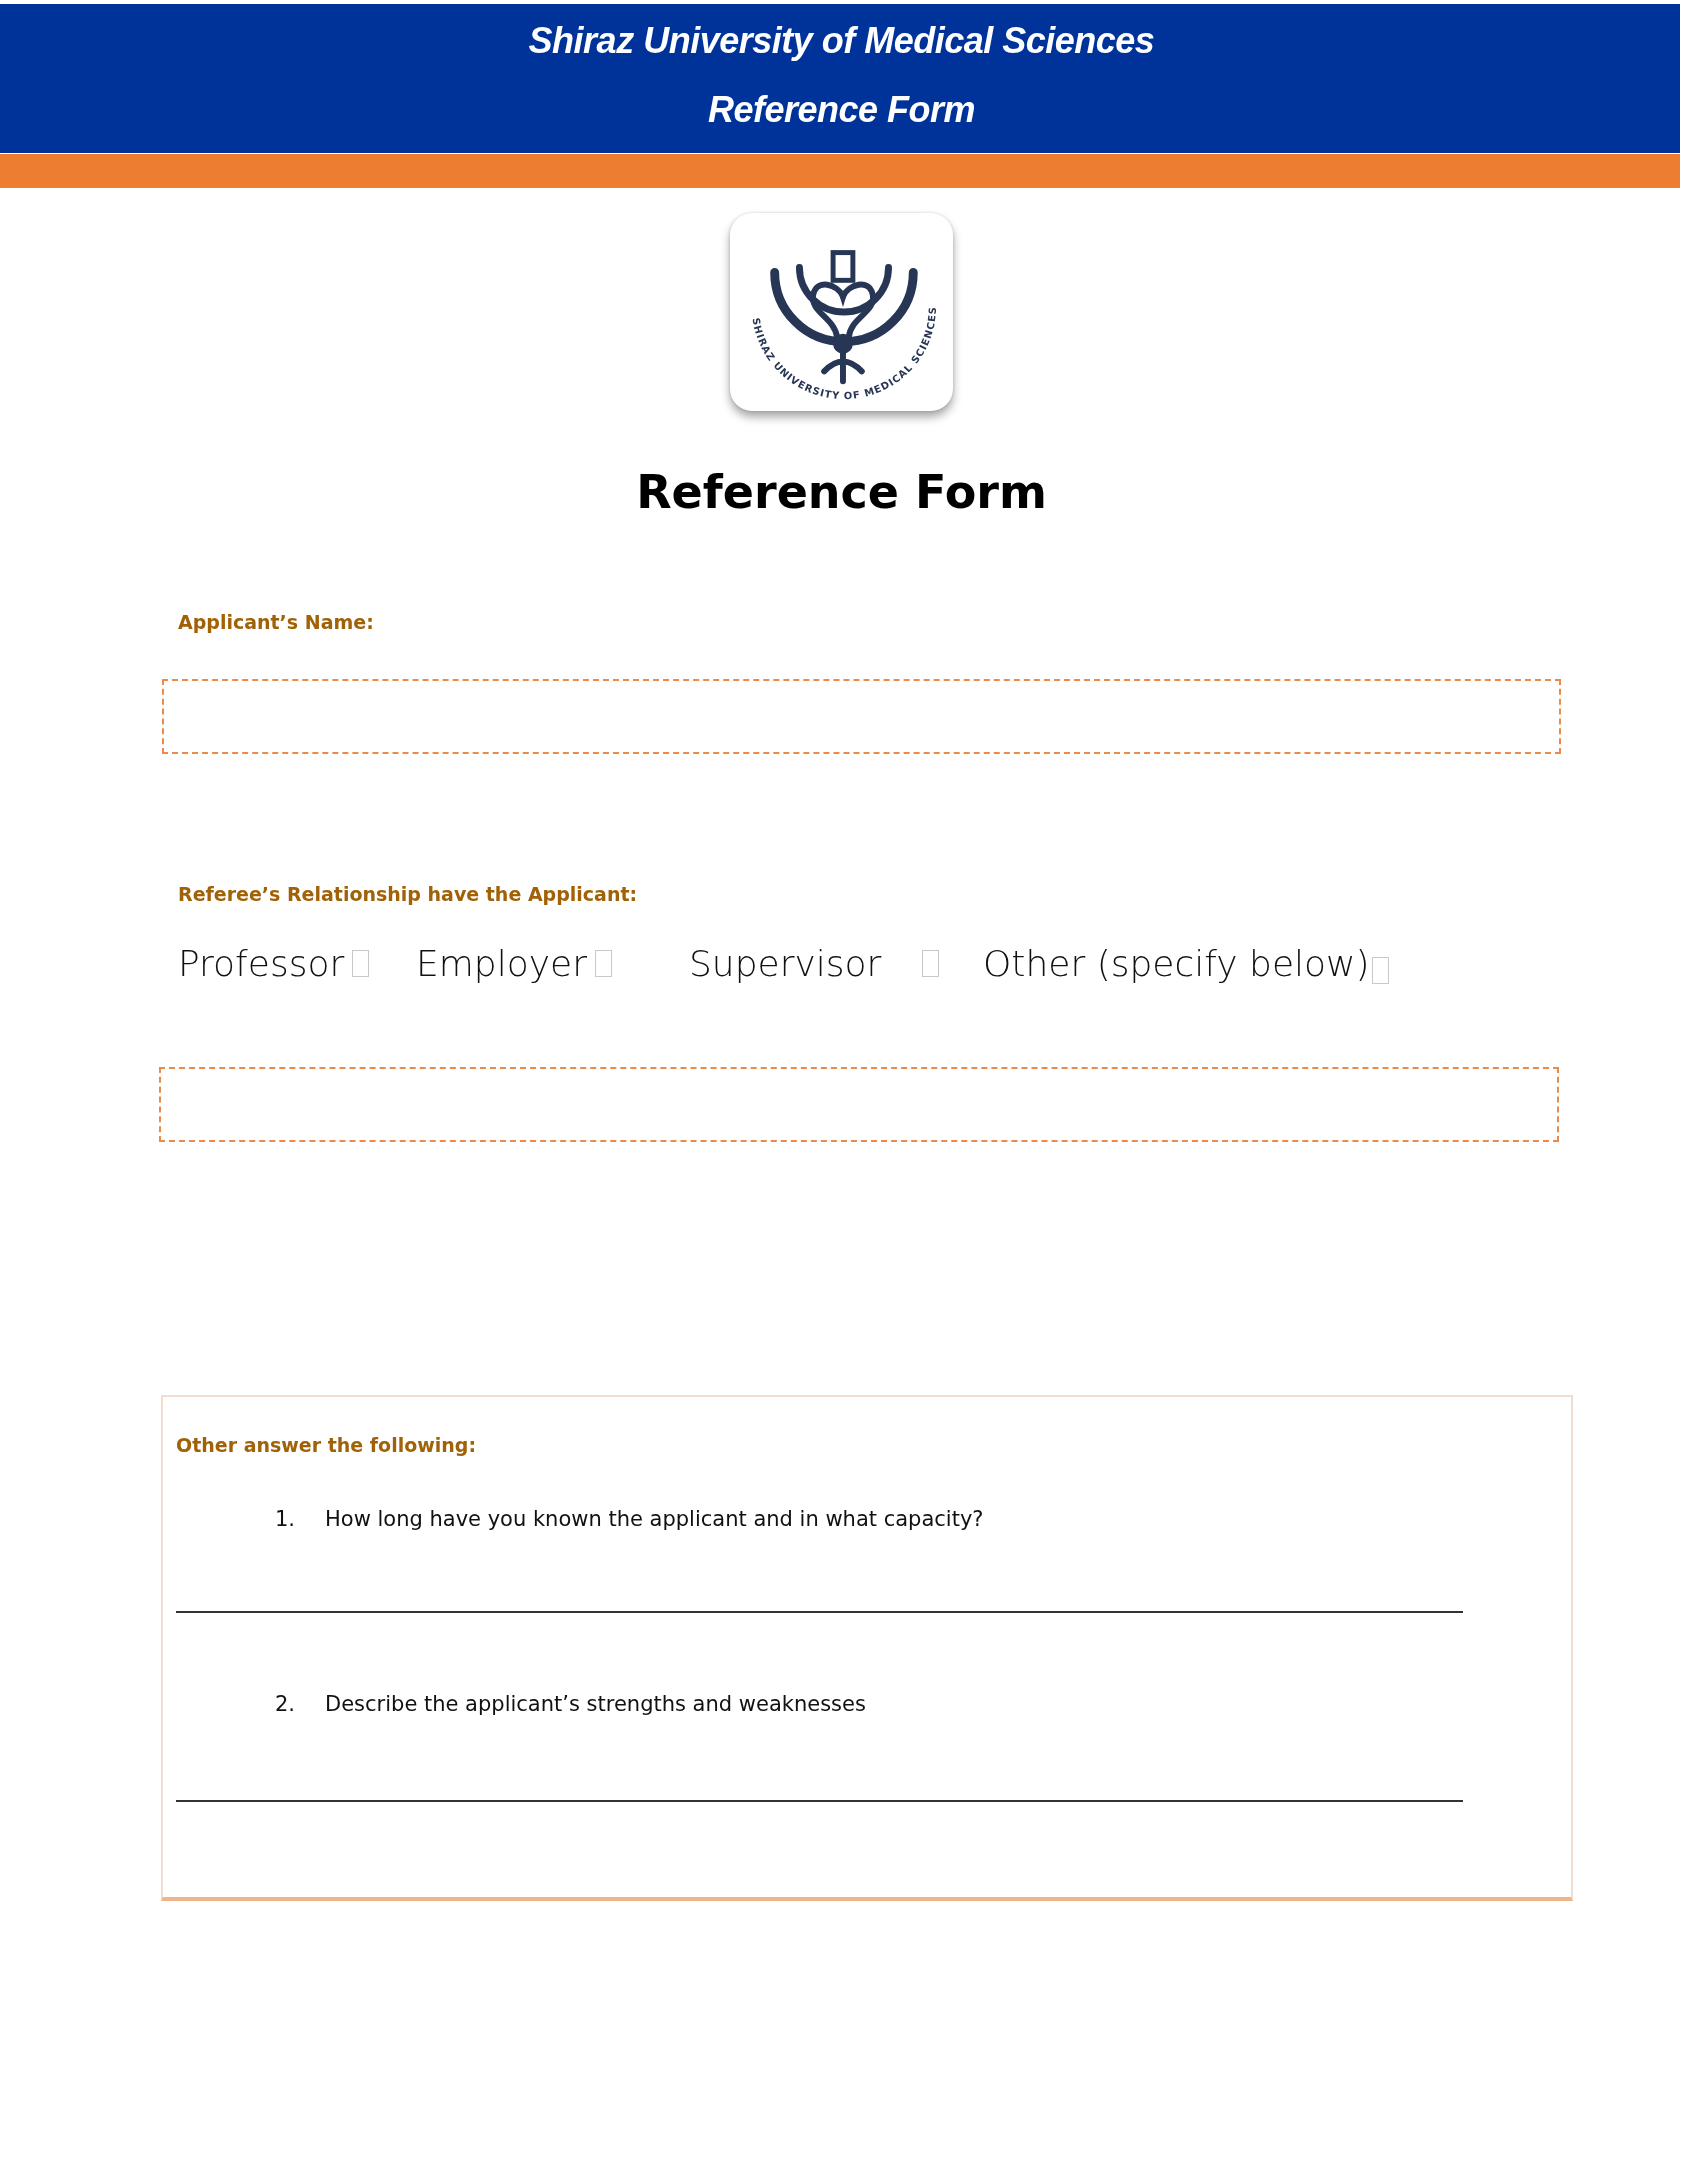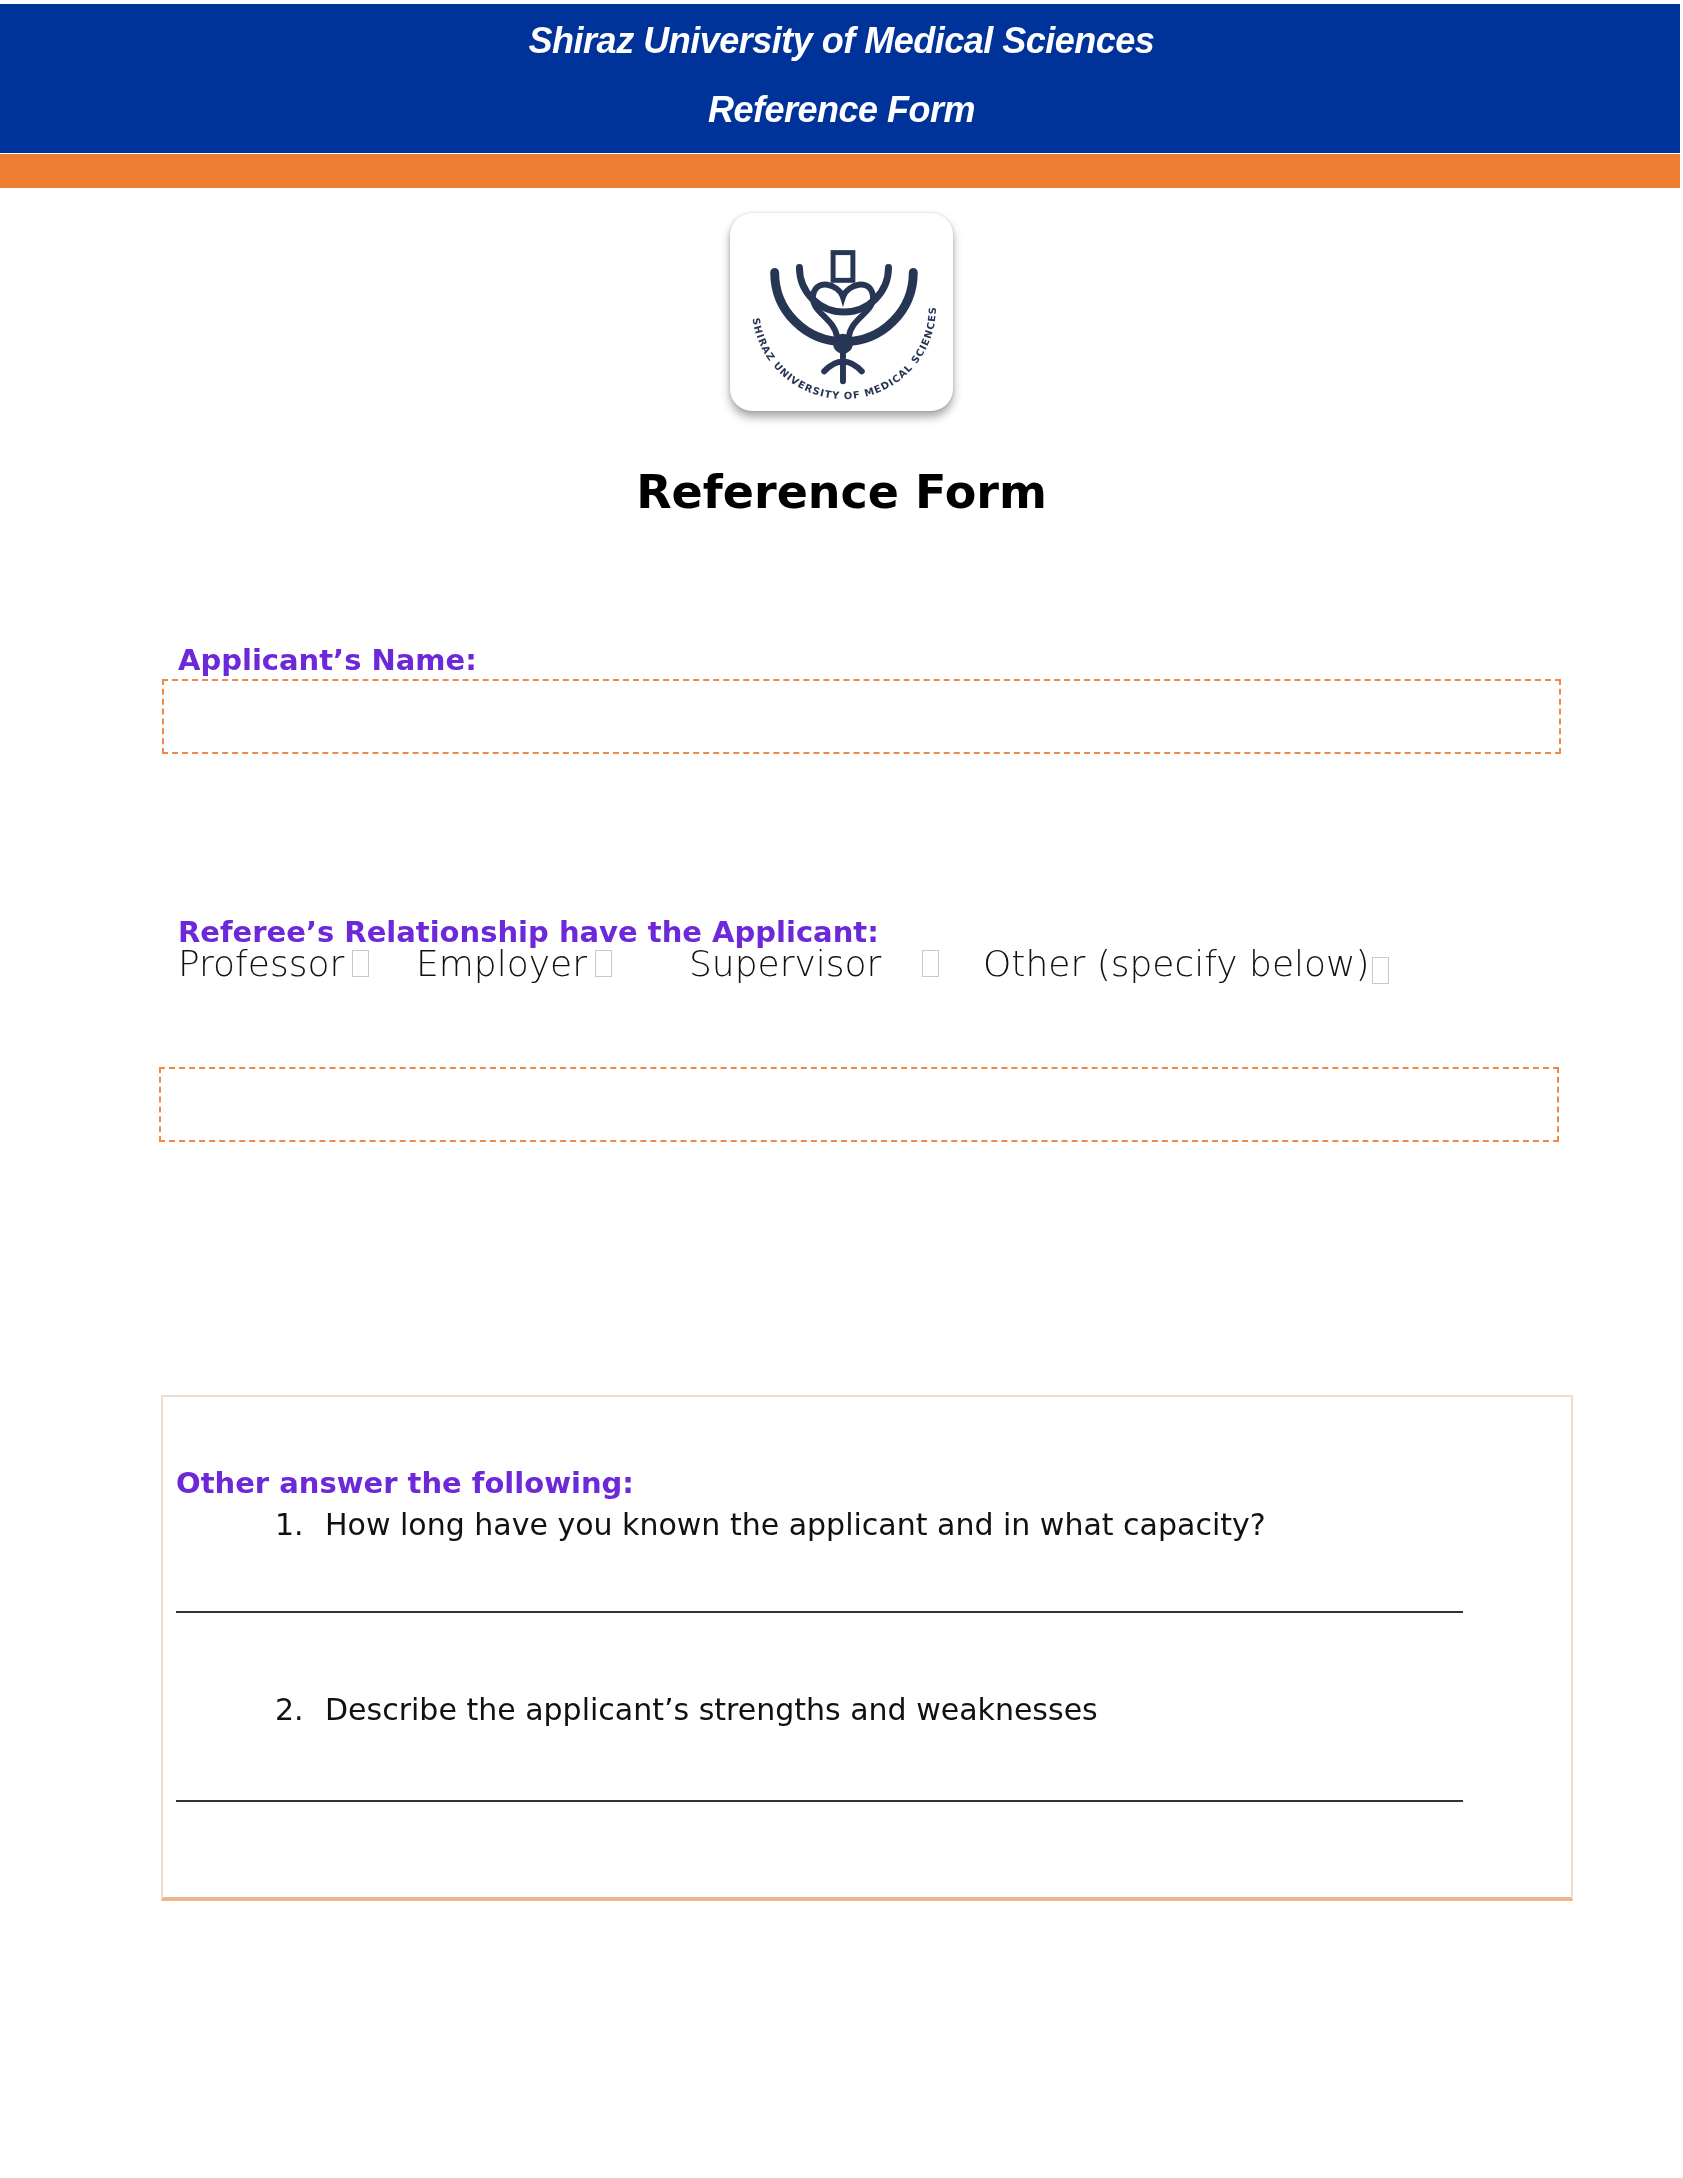--- a/index.html
+++ b/index.html
@@ -10,33 +10,33 @@
   .banner-orange { left:0; top:154px; width:1680px; height:34px; background:#ed7d31; }
   .banner-line { left:0; width:100%; text-align:center; color:#fff; font-weight:bold; font-style:italic;
                  font-family:"Liberation Sans", sans-serif; }
   .b1 { top:20px; font-size:36px; letter-spacing:-0.5px; }
   .b2 { top:89px; font-size:36px; letter-spacing:-0.5px; }
   .logo-card { left:730px; top:213px; width:223px; height:198px; background:#fff; border-radius:22px;
                box-shadow: 0 6px 10px rgba(0,0,0,0.35), 0 0 3px rgba(0,0,0,0.15); }
   .logo-card svg { width:223px; height:198px; display:block; }
   .title { left:0; width:1683px; top:465px; text-align:center; font-size:46px; font-weight:bold;
            font-family:"DejaVu Sans", sans-serif; color:#000; }
-  .label { font-size:29px; font-weight:bold; font-family:"DejaVu Sans", sans-serif; color:#6d28d9;margin-top:32px; }
+  .label { font-size:19px; font-weight:bold; font-family:"DejaVu Sans", sans-serif; color:#a16207; }
   .lbl-name { left:178px; top:611px; }
   .lbl-rel { left:178px; top:883px; }
   .dashbox { border:2px dashed #ec8a4a; }
   .box1 { left:162px; top:679px; width:1395px; height:71px; }
   .box2 { left:159px; top:1067px; width:1396px; height:71px; }
   .opt { top:943px; font-size:36px; font-family:"DejaVu Sans", sans-serif; font-weight:300; color:#111;
          display:flex; align-items:center; }
   .chk { display:inline-block; width:15px; height:25px; border:1.5px solid #c8c8c8; margin-left:8px; background:#fff; }
   .opt1 { left:178px; } .opt2 { left:416px; } .opt3 { left:689px;gap:33px; } .opt4 { left:983px;align-items:flex-end; }
   .qbox { left:161px; top:1395px; width:1408px; height:500px; border:2px solid #f1ddd0; border-bottom:4px solid #f0b48a; }
   .lbl-q { left:176px; top:1434px; }
-  .q { font-size:30px; font-family:"DejaVu Sans", sans-serif; color:#111; }
+  .q { font-size:21px; font-family:"DejaVu Sans", sans-serif; color:#111; }
   .q-num { width:50px; display:inline-block; }
   .q1 { left:275px; top:1507px; }
   .q2 { left:275px; top:1692px; }
   .ansline { left:176px; width:1287px; height:0; border-top:2px solid #333; }
   .al1 { top:1611px; } .al2 { top:1800px; }
 </style>
 </head>
 <body>
 
 <div class="abs banner-blue"></div>

